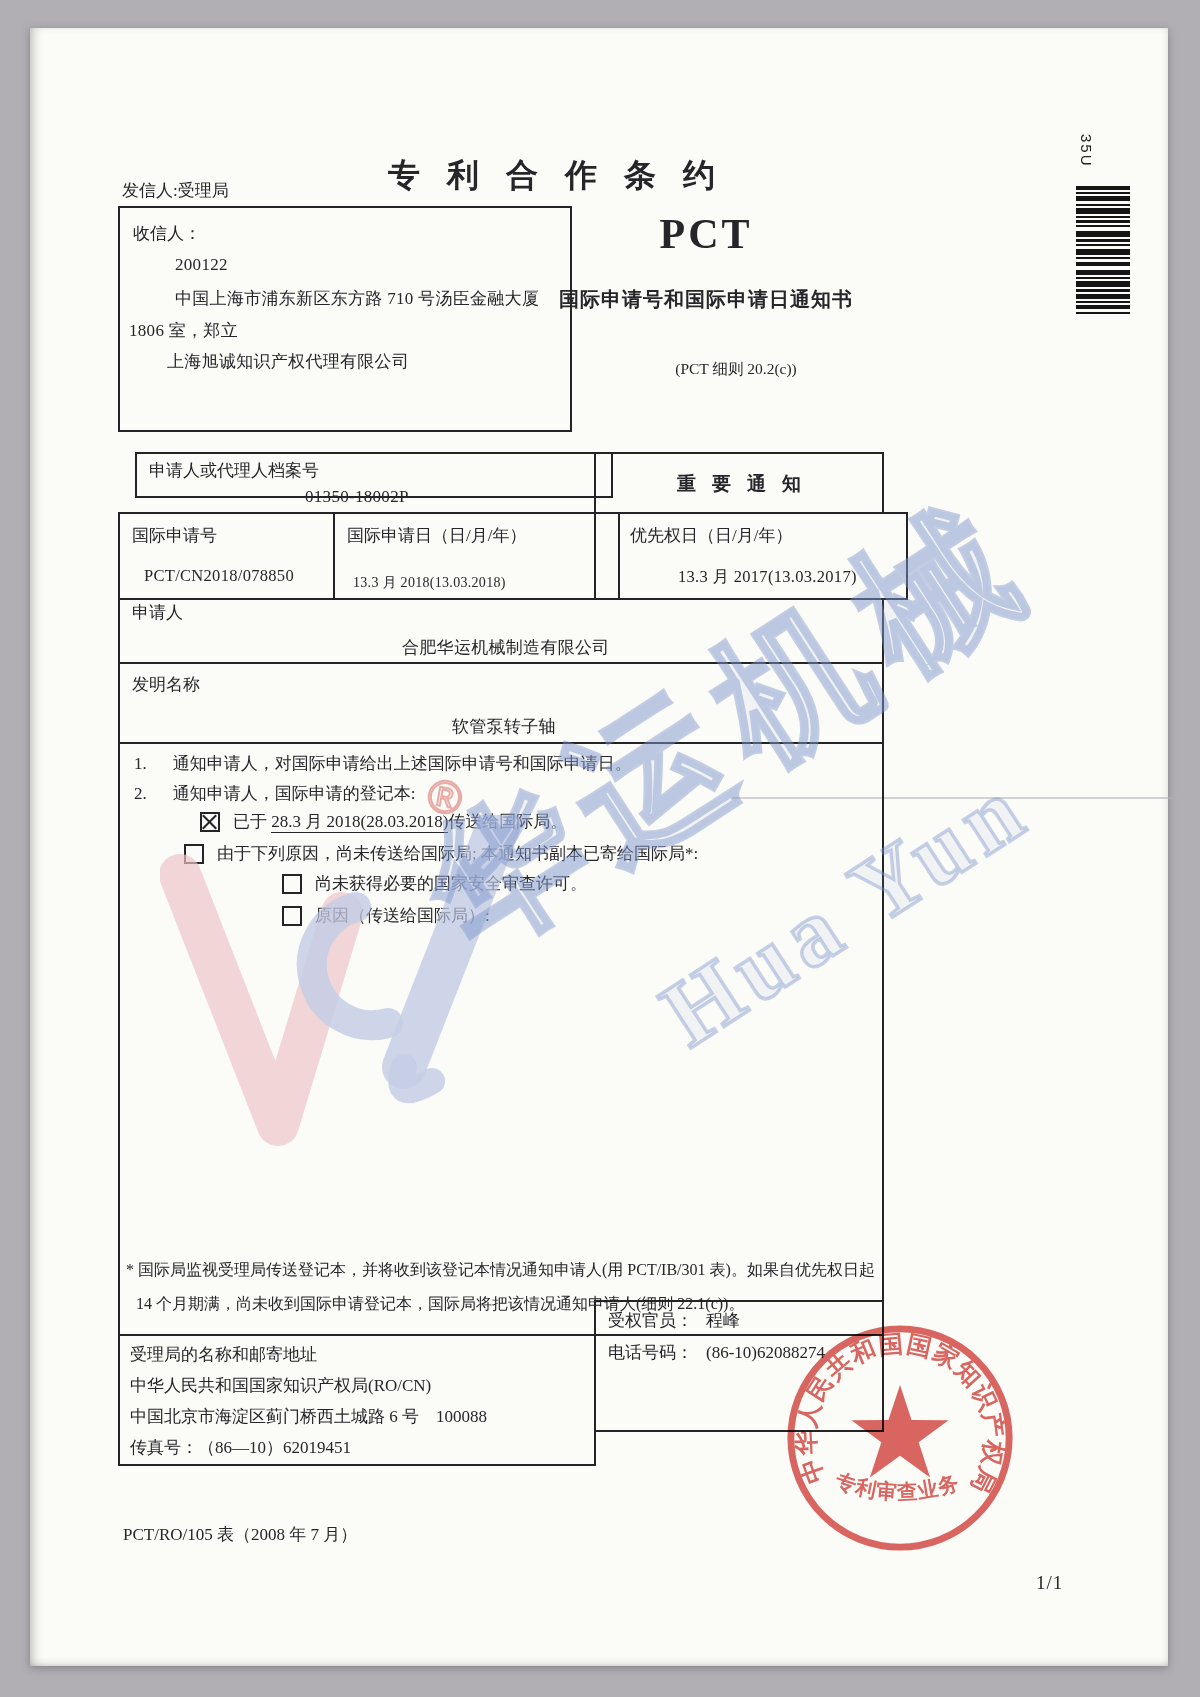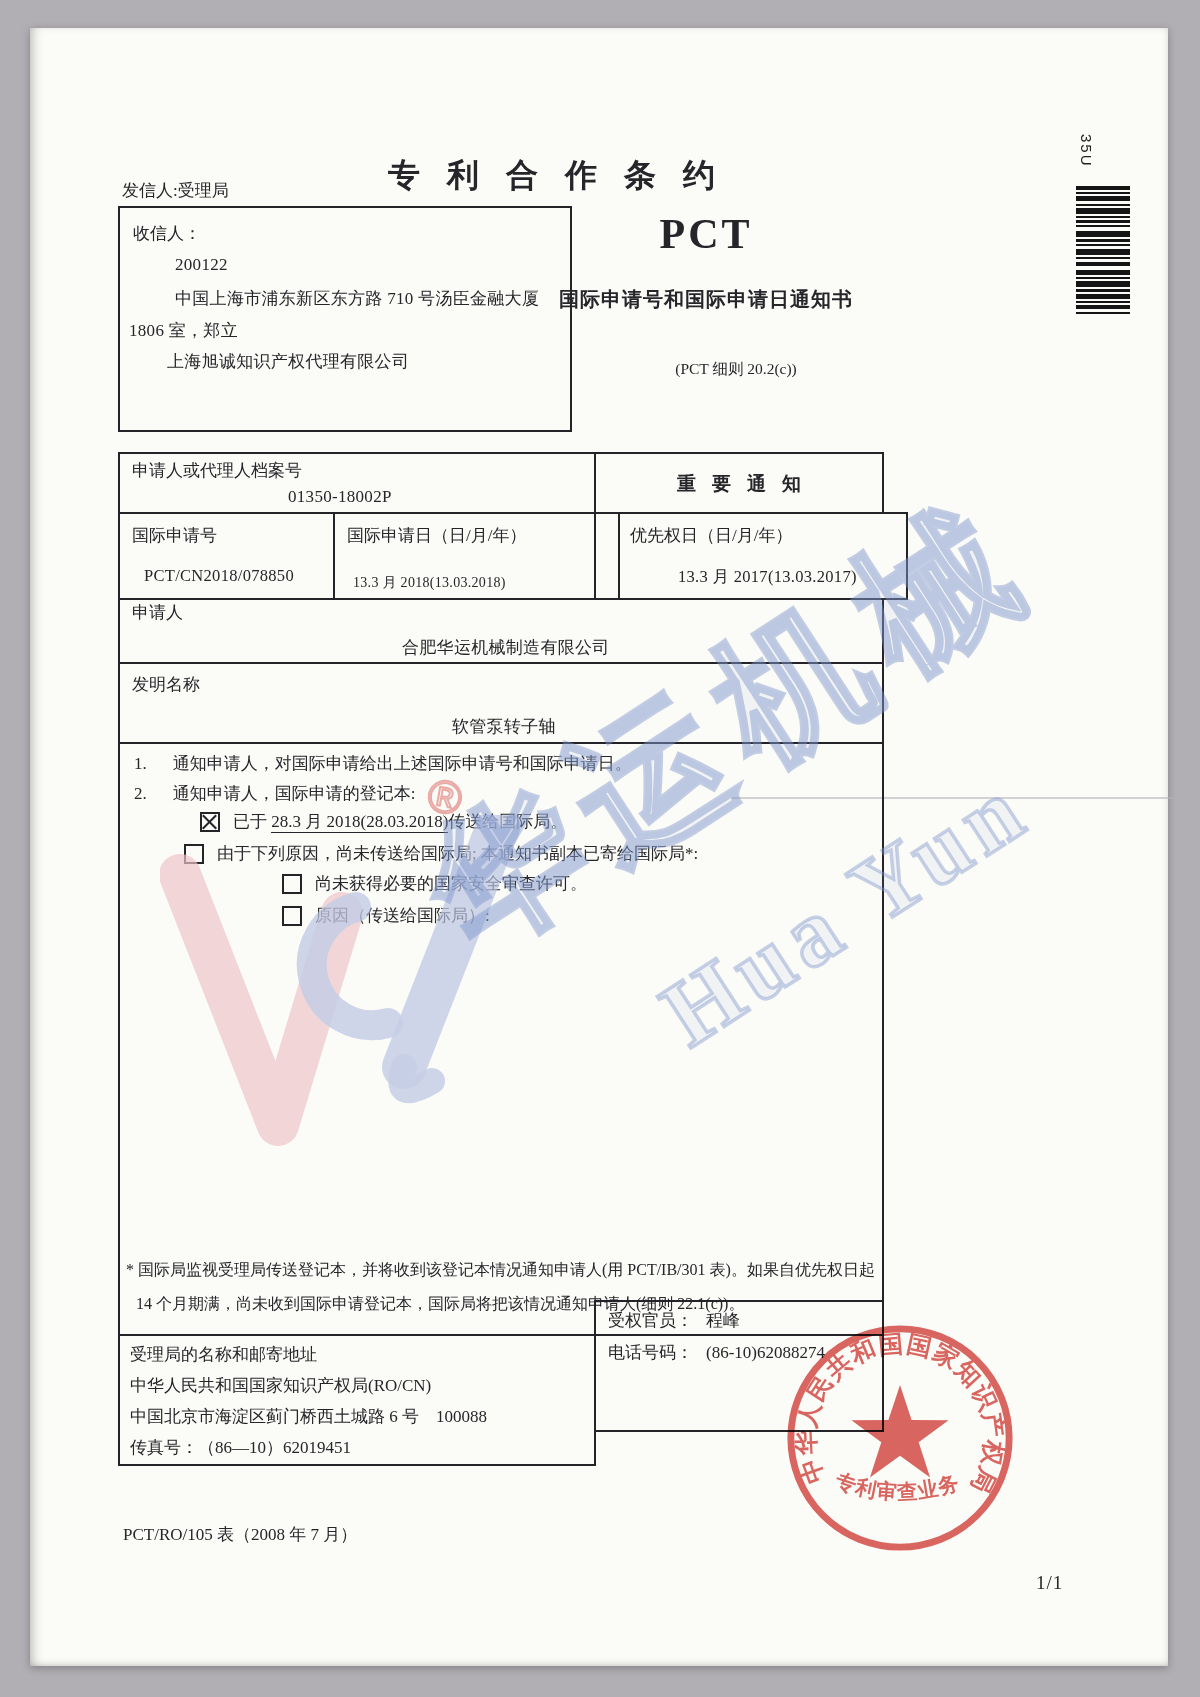--- a/index.html
+++ b/index.html
@@ -56,21 +56,21 @@
     <span class="abs val" style="left:55px;top:79px;">中国上海市浦东新区东方路 710 号汤臣金融大厦</span>
     <span class="abs val" style="left:9px;top:111px;">1806 室，郑立</span>
     <span class="abs val" style="left:47px;top:142px;">上海旭诚知识产权代理有限公司</span>
   </div>
 
   <div class="abs z2 pct-big" style="left:526px;top:182px;width:300px;text-align:center;">PCT</div>
   <div class="abs z2 notice-title" style="left:510px;top:258px;width:332px;text-align:center;">国际申请号和国际申请日通知书</div>
   <div class="abs z2 rule" style="left:556px;top:331px;width:300px;text-align:center;">(PCT 细则 20.2(c))</div>
 
 
-  <div class="box z2" style="left:88px;top:424px;width:478px;height:62px;text-align:right;">
+  <div class="box z2" style="left:105px;top:424px;width:478px;height:46px;text-align:right;">
     <span class="abs lbl" style="left:12px;top:7px;">申请人或代理人档案号</span>
     <span class="abs val" style="left:168px;top:33px;">01350-18002P</span>
   </div>
   <div class="box z2" style="left:564px;top:424px;width:290px;height:62px;">
     <div class="imp" style="padding-top:17px;">重要通知</div>
   </div>
 
   <div class="box z2" style="left:88px;top:484px;width:217px;height:88px;">
     <span class="abs lbl" style="left:12px;top:12px;">国际申请号</span>
     <span class="abs val" style="left:24px;top:52px;font-size:16.5px;">PCT/CN2018/078850</span>

